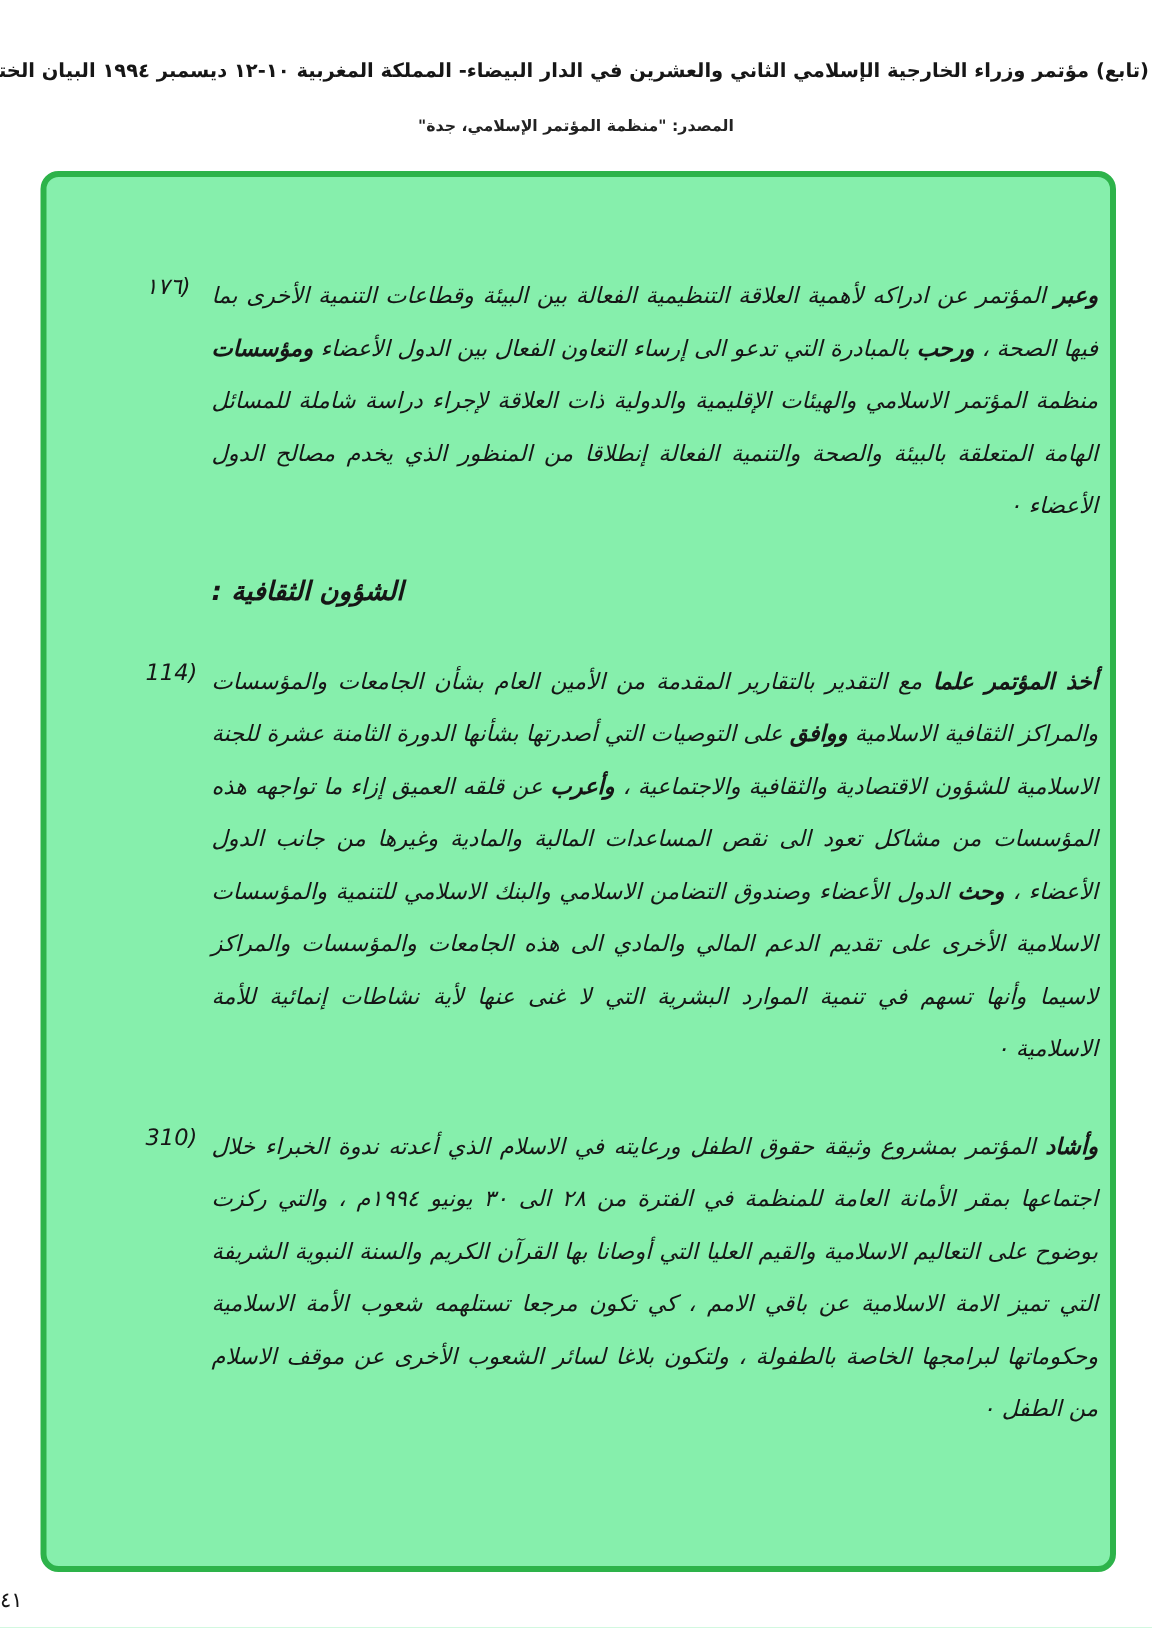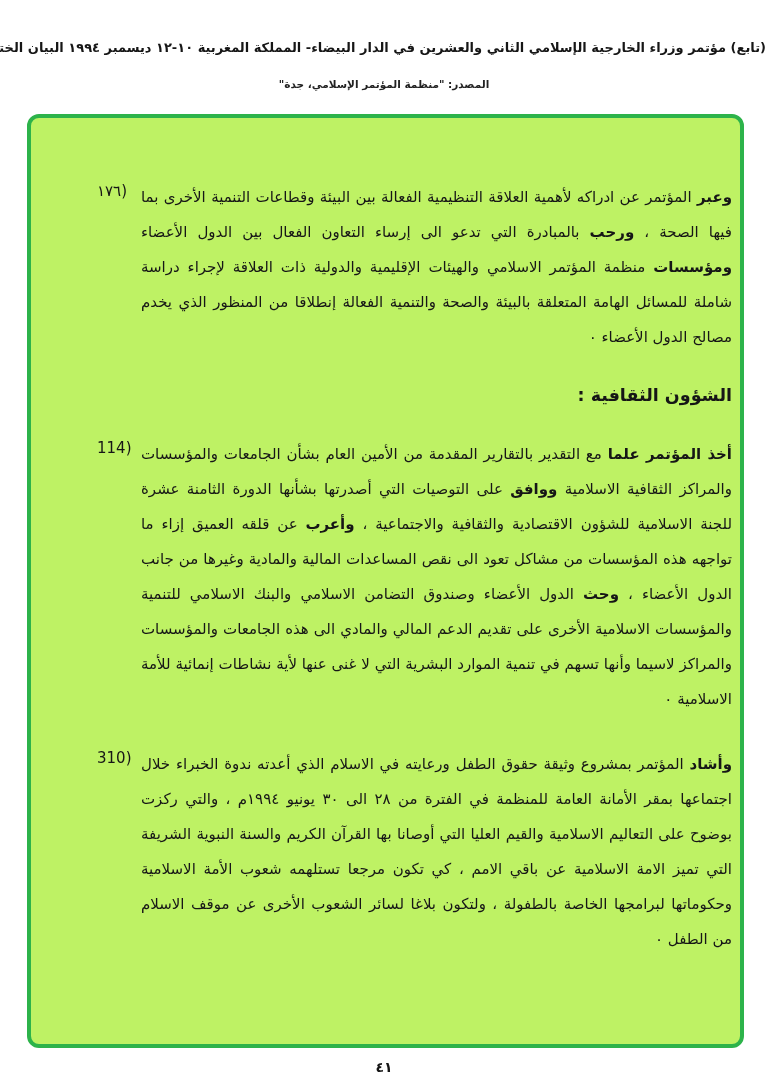--- a/index.html
+++ b/index.html
@@ -19,44 +19,44 @@
   }
   .source-line {
     position:absolute; top:78px; left:0; right:0;
     text-align:center; font-weight:bold; font-size:10.5px; color:#222;
   }
 
   .green-box {
     position:absolute; top:114px; left:27px;
     width:717px; height:934px;
     border:4px solid #2db34a; border-radius:12px;
-    background:#bef264; overflow:hidden;
+    background:#86efac; overflow:hidden;font-style:italic;
   }
   .content { padding:62px 8px 20px 0; }
 
   .block-row { display:flex; direction:ltr; }
   .para-row { margin-bottom:30px; }
   .para-num {
     flex:0 0 110px; width:110px; padding-left:66px;
     font-size:15px; direction:ltr; padding-top:2px; white-space:nowrap;
   }
   .para-text {
     flex:1 1 auto; direction:rtl; unicode-bidi:embed;
     text-align:justify; font-size:15px; line-height:35px;
   }
-  .heading-row { margin:10px 0 32px;justify-content:space-between; }
+  .heading-row { margin:10px 0 32px; }
   .section-heading {
     font-weight:bold; font-size:17.5px; direction:rtl;
     white-space:nowrap;
   }
   .seg.bold { font-weight:bold; }
 
   .page-number {
     position:absolute; bottom:10px; left:0; right:0;
-    text-align:center; font-weight:bold; font-size:14px;
+    font-weight:normal; font-size:14px;
   }
 </style>
 </head>
 <body>
 
 <div class="page" style="background: rgb(255, 255, 255);">
 
   <div class="header-line" dir="rtl">(تابع) مؤتمر وزراء الخارجية الإسلامي الثاني والعشرين في الدار البيضاء- المملكة المغربية ١٠-١٢ ديسمبر ١٩٩٤ البيان الختامي</div>
 
   <div class="source-line" dir="rtl">المصدر: "منظمة المؤتمر الإسلامي، جدة"</div>

